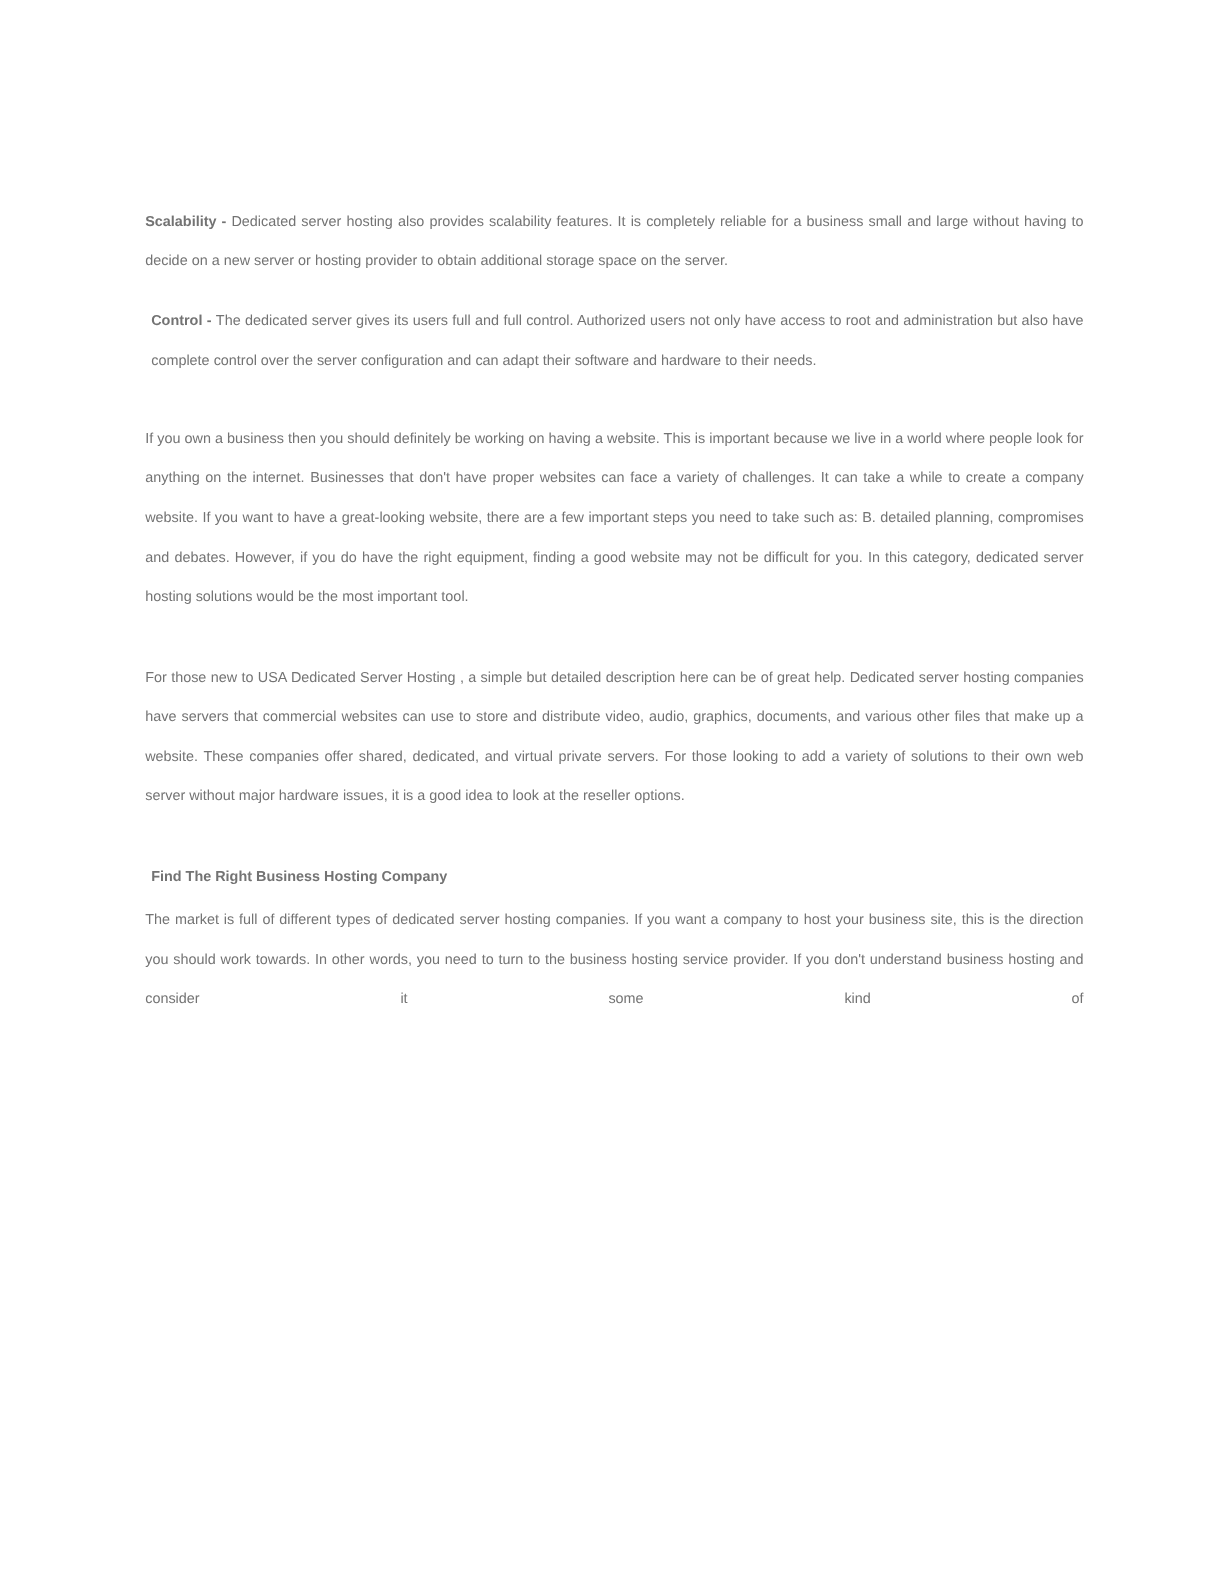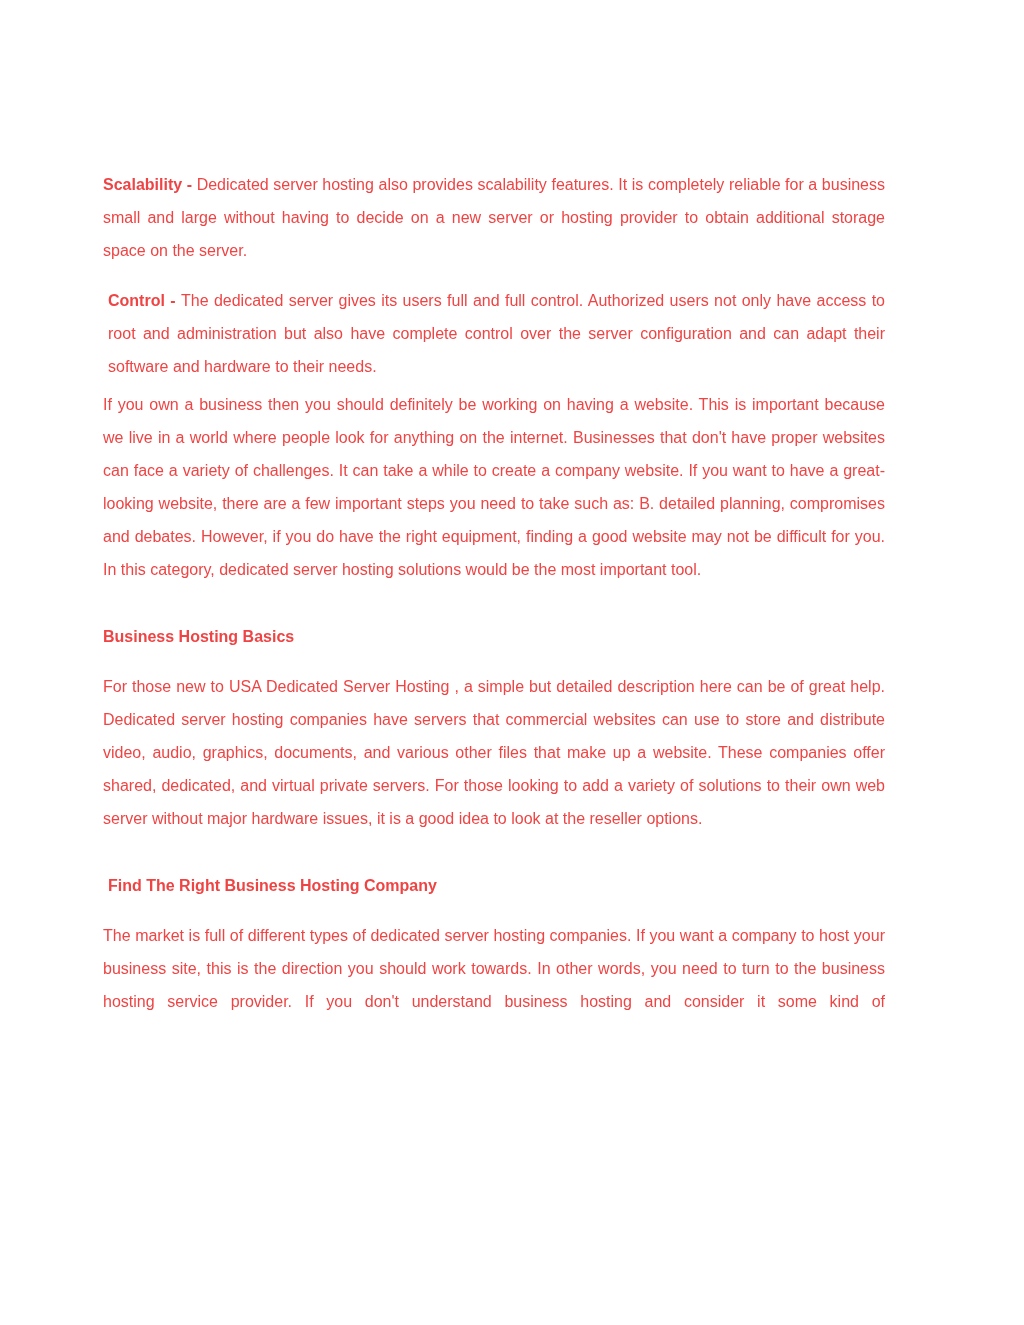--- a/index.html
+++ b/index.html
@@ -1,43 +1,42 @@
 <!DOCTYPE html>
 <html><head>
   <meta charset="utf-8">
   <style>
     html, body { margin: 0; padding: 0; background: #ffffff; }
     body { width: 1024px; height: 1325px; overflow: hidden; position: relative; }
     .page {
-      position: absolute; left: 103px; top: 168px; width: 782px;
+      position: absolute; left: 121px; top: 168px; width: 782px;
       font-family: "Liberation Sans", sans-serif;
-      font-size: 16px; line-height: 33px; color: #ef4444;
+      font-size: 12px; line-height: 33px; color: #737373;
     }
     p { margin: 0; text-align: justify; }
     .last-justify { text-align-last: justify; }
     .b { font-weight: bold; }
     .heading { font-weight: bold; margin: 0; }
     .indent { padding-left: 5px; }
     #p1 { margin-bottom: 17px; }
-    #p2 { margin-bottom: 5px; }
+    #p2 { margin-bottom: 32px; }
     #p3 { margin-bottom: 34px; }
     #h1 { margin-bottom: 17px; }
     #p4 { margin-bottom: 34px; }
-    #h2 { margin-bottom: 17px; }
+    #h2 { margin-bottom: 3px; }
   </style>
 </head>
 <body>
 
 <div class="page">
   <p id="p1"><span class="b">Scalability - </span><span>Dedicated server hosting also provides scalability features. It is completely reliable for a business small and large without having to decide on a new server or hosting provider to obtain additional storage space on the server.</span></p>
 
   <p id="p2" class="indent"><span class="b">Control - </span><span>The dedicated server gives its users full and full control. Authorized users not only have access to root and administration but also have complete control over the server configuration and can adapt their software and hardware to their needs.</span></p>
 
   <p id="p3">If you own a business then you should definitely be working on having a website. This is important because we live in a world where people look for anything on the internet. Businesses that don't have proper websites can face a variety of challenges. It can take a while to create a company website. If you want to have a great-looking website, there are a few important steps you need to take such as: B. detailed planning, compromises and debates. However, if you do have the right equipment, finding a good website may not be difficult for you. In this category, dedicated server hosting solutions would be the most important tool.</p>
 
-  <p id="h1" class="heading">Business Hosting Basics</p>
 
   <p id="p4">For those new to USA Dedicated Server Hosting , a simple but detailed description here can be of great help. Dedicated server hosting companies have servers that commercial websites can use to store and distribute video, audio, graphics, documents, and various other files that make up a website. These companies offer shared, dedicated, and virtual private servers. For those looking to add a variety of solutions to their own web server without major hardware issues, it is a good idea to look at the reseller options.</p>
 
   <p id="h2" class="heading indent">Find The Right Business Hosting Company</p>
 
   <p id="p5" class="last-justify">The market is full of different types of dedicated server hosting companies. If you want a company to host your business site, this is the direction you should work towards. In other words, you need to turn to the business hosting service provider. If you don't understand business hosting and consider it some kind of</p>
 </div>
 
 </body></html>

